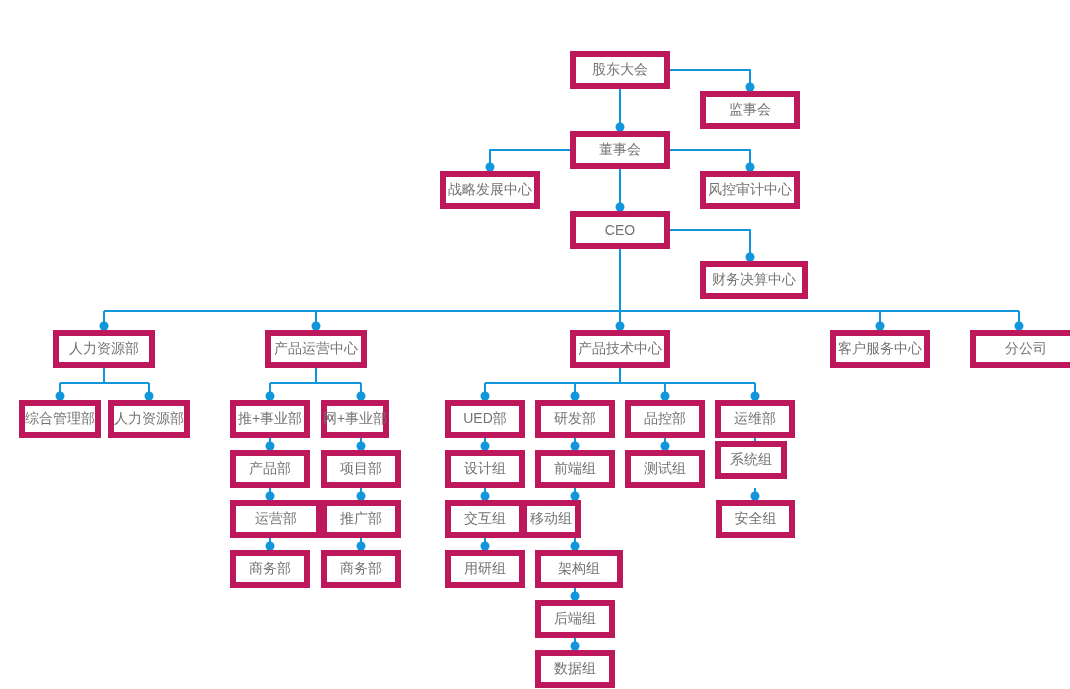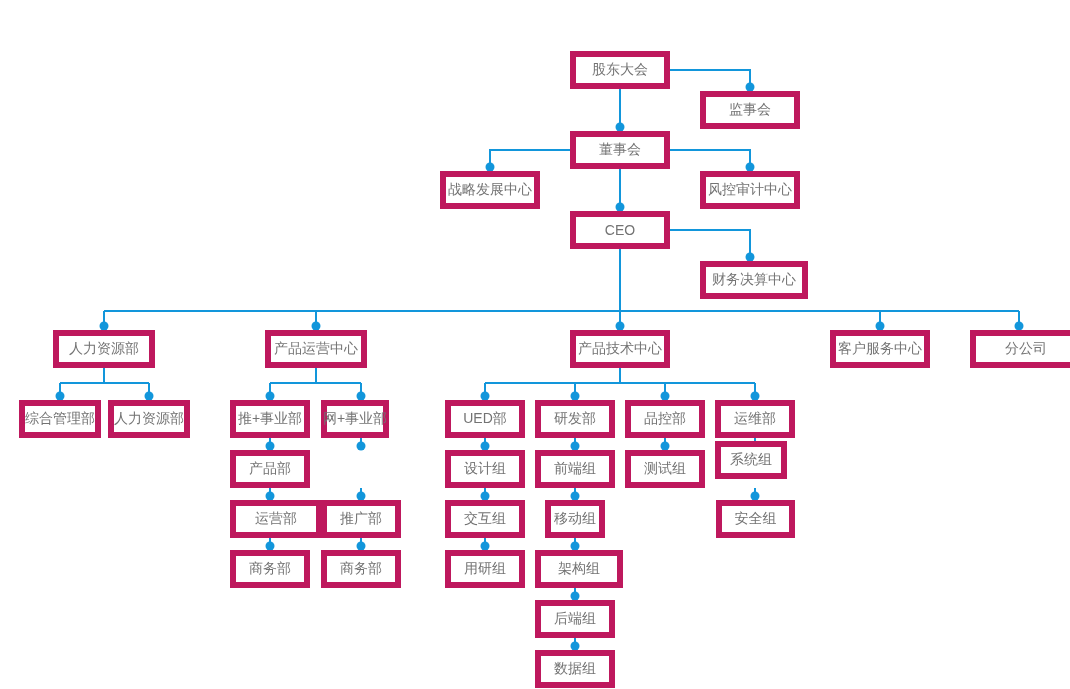--- a/index.html
+++ b/index.html
@@ -165,29 +165,30 @@
   <div class="node" style="left:321px;top:400px;width:68px">网+事业部</div>
   <div class="node" style="left:445px;top:400px;width:80px">UED部</div>
   <div class="node" style="left:535px;top:400px;width:80px">研发部</div>
   <div class="node" style="left:625px;top:400px;width:80px">品控部</div>
   <div class="node" style="left:715px;top:400px;width:80px">运维部</div>
 
   <div class="node" style="left:230px;top:450px;width:80px">产品部</div>
   <div class="node" style="left:230px;top:500px;width:92px">运营部</div>
   <div class="node" style="left:230px;top:550px;width:80px">商务部</div>
 
+  <div class="node" style="left:321px;top:450px;width:80px">项目部</div>
   <div class="node" style="left:321px;top:500px;width:80px">推广部</div>
   <div class="node" style="left:321px;top:550px;width:80px">商务部</div>
 
   <div class="node" style="left:445px;top:450px;width:80px">设计组</div>
   <div class="node" style="left:445px;top:500px;width:80px">交互组</div>
   <div class="node" style="left:445px;top:550px;width:80px">用研组</div>
 
   <div class="node" style="left:535px;top:450px;width:80px">前端组</div>
-  <div class="node" style="left:545px;top:500px;width:60px">移动组</div>
+  <div class="node" style="left:521px;top:500px;width:60px">移动组</div>
   <div class="node" style="left:535px;top:550px;width:88px">架构组</div>
   <div class="node" style="left:535px;top:600px;width:80px">后端组</div>
   <div class="node" style="left:535px;top:650px;width:80px">数据组</div>
 
   <div class="node" style="left:625px;top:450px;width:80px">测试组</div>
 
   <div class="node" style="left:715px;top:441px;width:72px">系统组</div>
   <div class="node" style="left:716px;top:500px;width:79px">安全组</div>
 
 </div>

